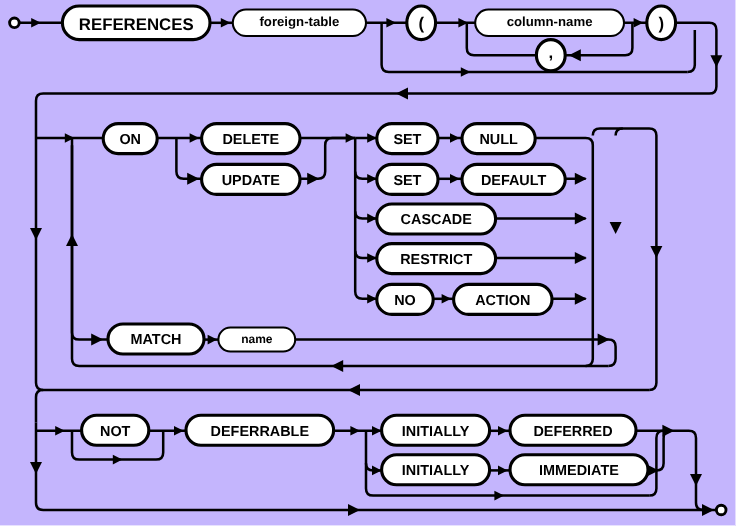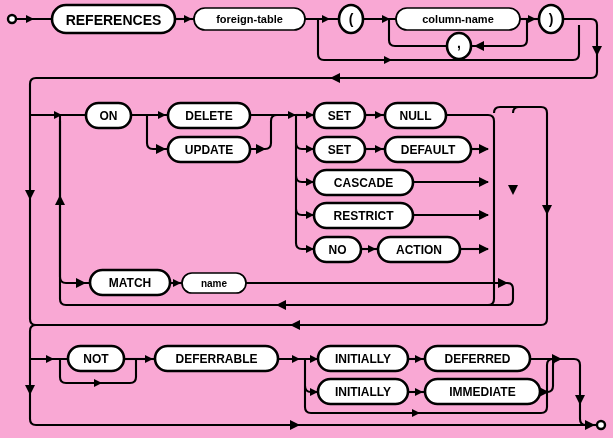--- a/index.html
+++ b/index.html
@@ -4,21 +4,21 @@
 <style>
   html, body {
     margin: 0;
     padding: 0;
     background: #ffffff;
   }
   #diagram-root {
     position: relative;
     width: 613px;
     height: 438px;
-    background: #f9a8d4;
+    background: #c4b5fd;
     font-family: "Liberation Sans", sans-serif;
   }
   svg#rr {
     display: block;
     width: 613px;
     height: 438px;
   }
   .rail {
     fill: none;
     stroke: #000000;

